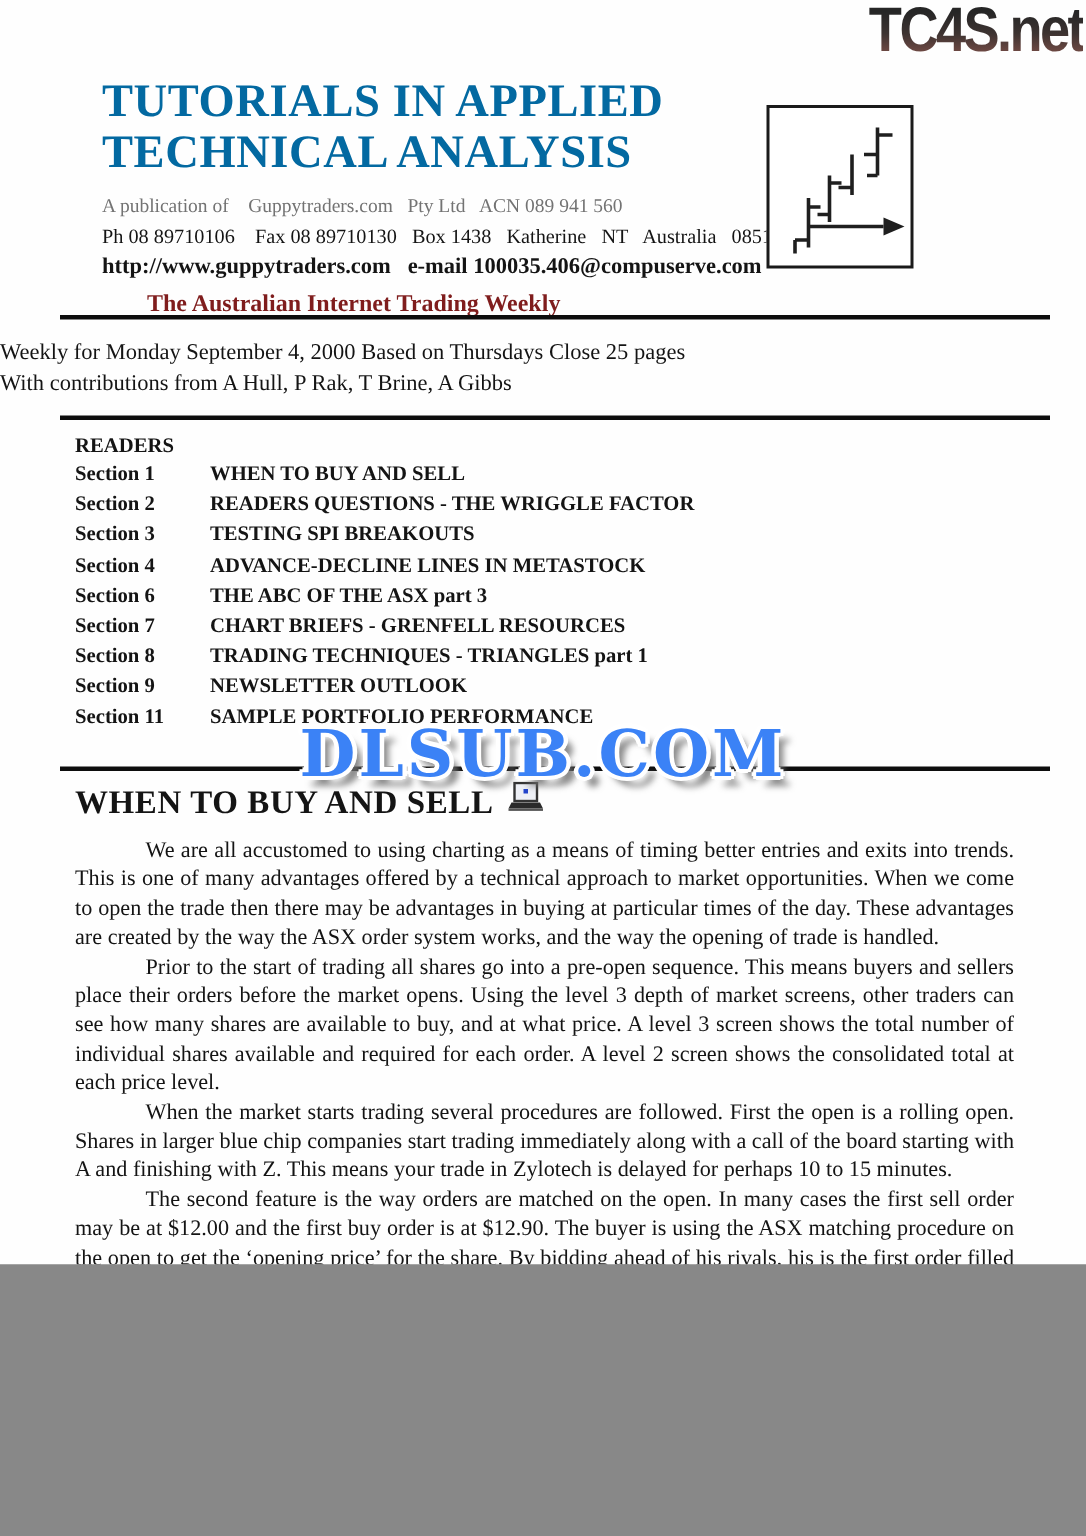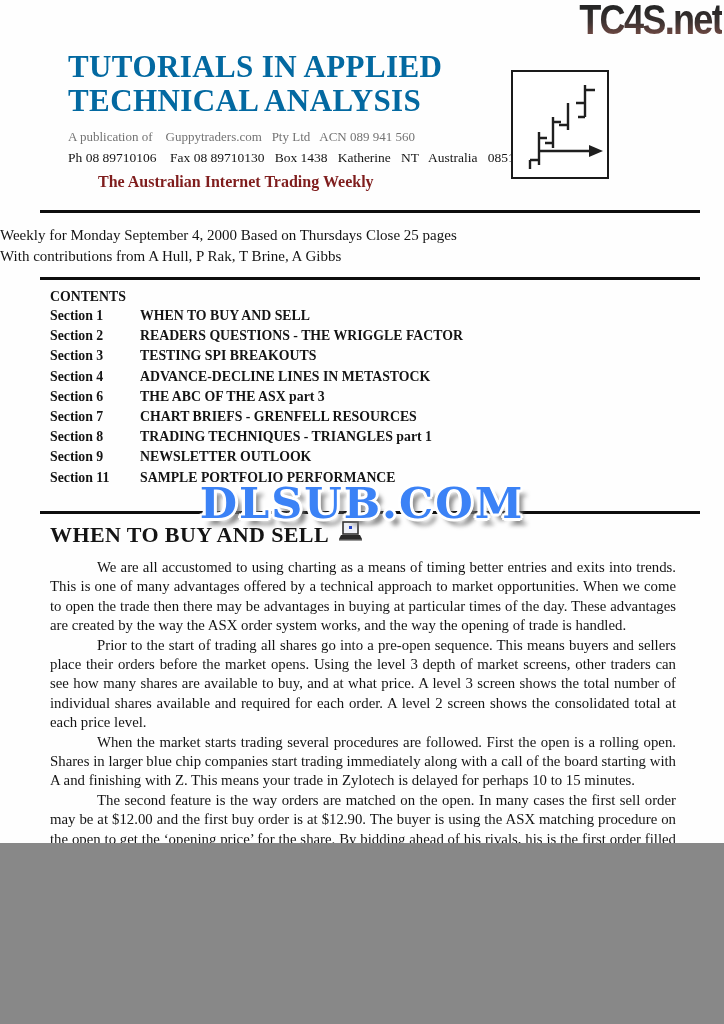--- a/index.html
+++ b/index.html
@@ -81,20 +81,21 @@
 
 <div class="page">
 
   <div class="tc4s">TC4S.net</div>
 
   <div class="header">
     <div class="title">TUTORIALS IN APPLIED</div>
     <div class="title">TECHNICAL ANALYSIS</div>
     <div class="pub-green">A publication of    Guppytraders.com   Pty Ltd   ACN 089 941 560</div>
     <div class="pub-black">Ph 08 89710106    Fax 08 89710130   Box 1438   Katherine   NT   Australia   0851</div>
+    <div class="pub-bold">http://www.guppytraders.com   e-mail 100035.406@compuserve.com</div>
     <div class="tagline">The Australian Internet Trading Weekly</div>
   </div>
 
   <div class="logo-box">
     <span>
       <svg viewBox="0 0 94 105" xmlns="http://www.w3.org/2000/svg" stroke="#1f1f1f" stroke-width="2.4" fill="none">
 
         <path d="M72 13 V45 M72 18 H82 M63 31 H72 M65 45 H72"></path>
         <path d="M55 31 V58 M46 53 H55"></path>
         <path d="M40 45 V76 M32 71 H40 M40 50 H48"></path>
@@ -109,21 +110,21 @@
   <div class="rule" id="rule1"></div>
 
   <div class="issue">
     <div>Weekly for Monday September 4, 2000 Based on Thursdays Close 25 pages</div>
     <div>With contributions from  A Hull,  P Rak, T Brine, A Gibbs</div>
   </div>
 
   <div class="rule" id="rule2"></div>
 
   <div class="toc">
-    <div class="toc-heading">CONTENTS</div>
+    <div class="toc-heading">READERS</div>
     <div class="toc-row">
       <span class="toc-label">Section 1</span>
       <span class="toc-title">WHEN TO BUY AND SELL</span>
     </div>
     <div class="toc-row">
       <span class="toc-label">Section 2</span>
       <span class="toc-title">READERS QUESTIONS - THE WRIGGLE FACTOR</span>
     </div>
     <div class="toc-row">
       <span class="toc-label">Section 3</span>

